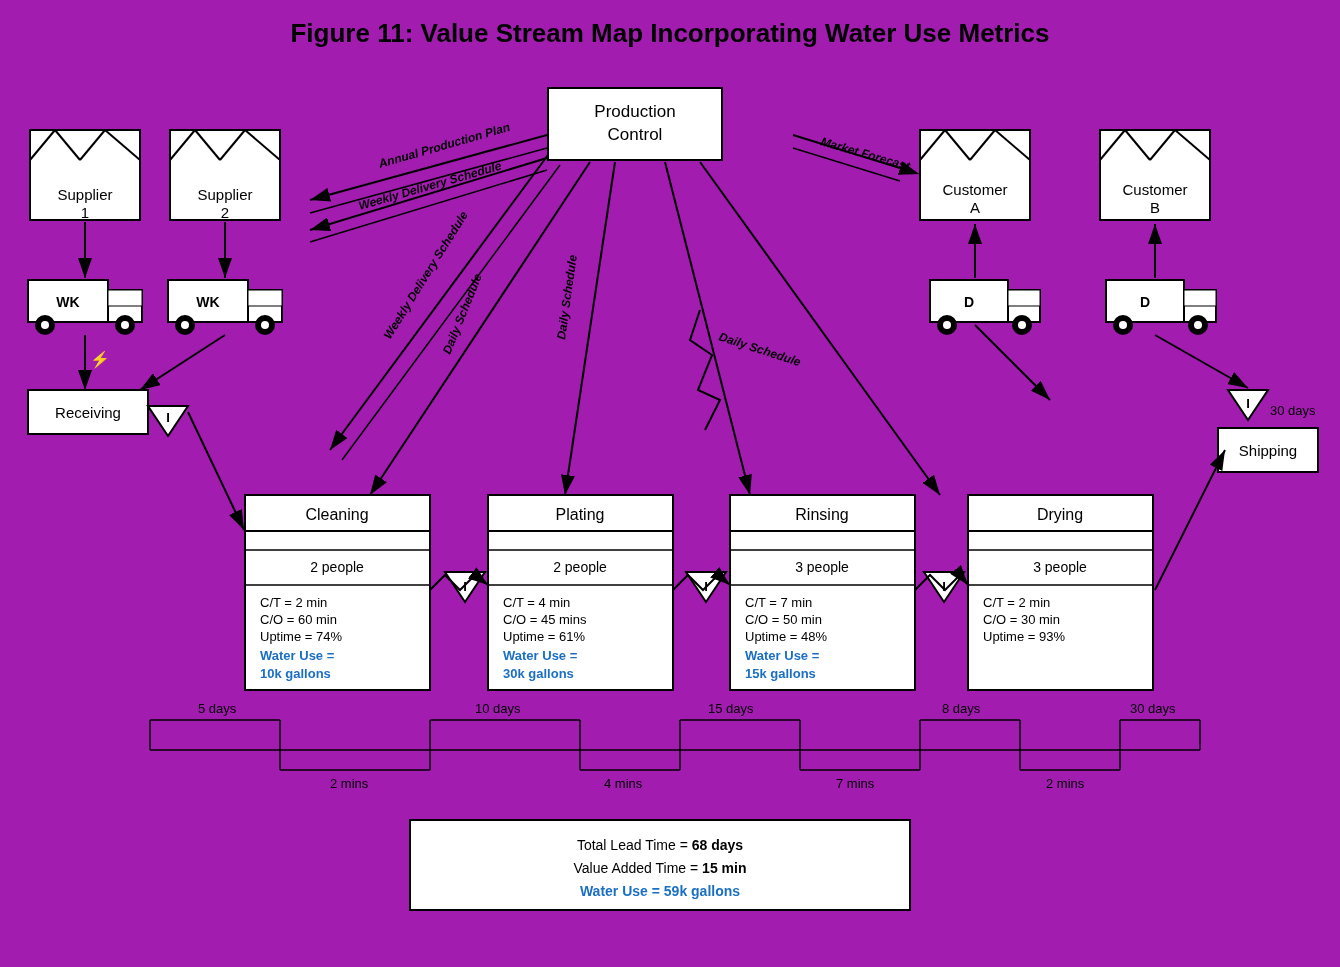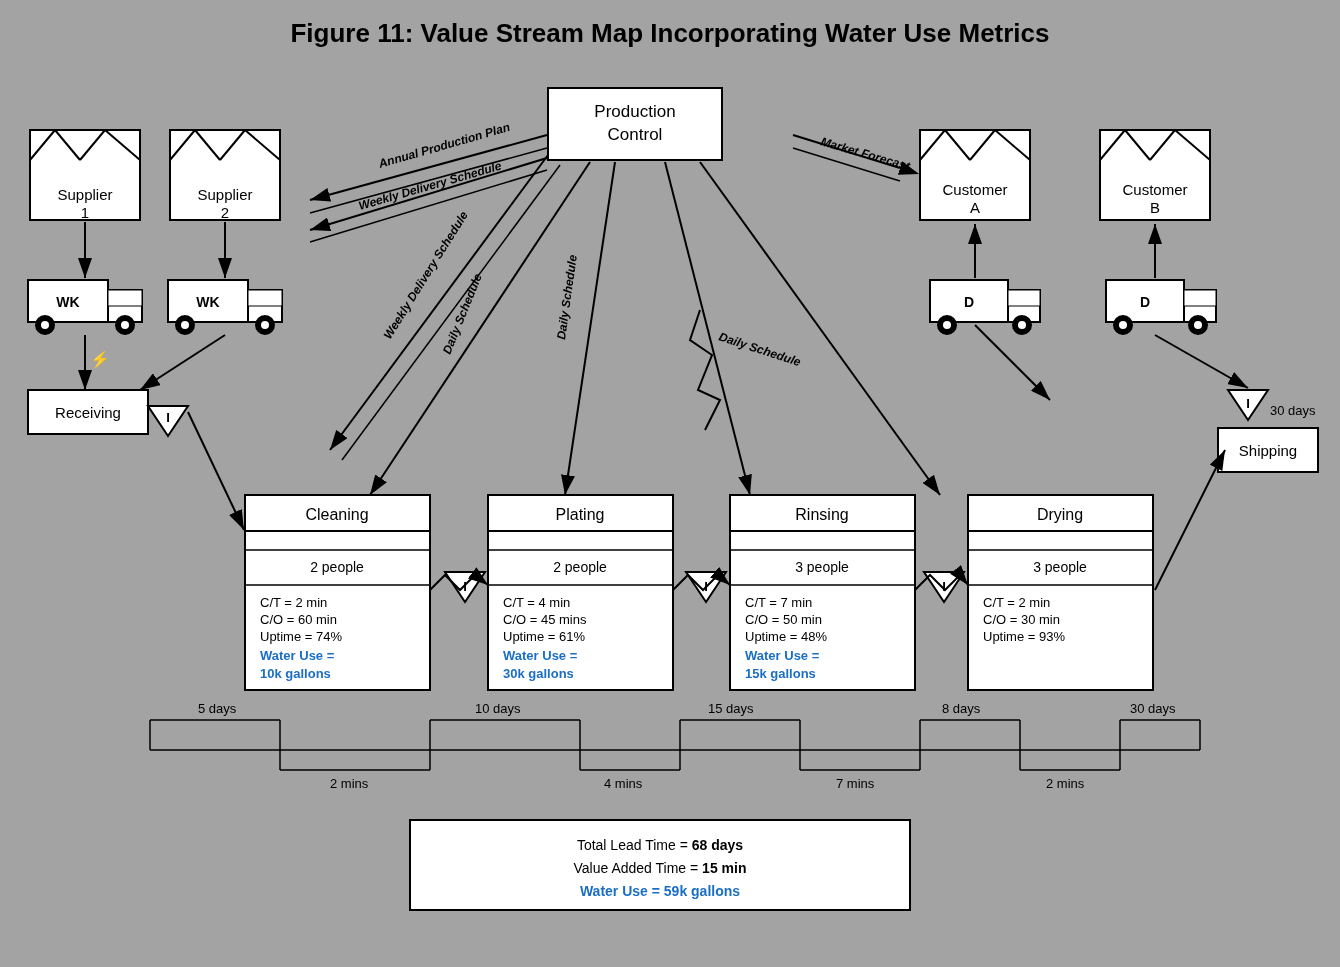--- a/index.html
+++ b/index.html
@@ -8,21 +8,21 @@
       font-family: Arial, sans-serif;
       width: 1340px;
       height: 967px;
       overflow: hidden;
       position: relative;
     }
     #main-container {
       width: 1340px;
       height: 967px;
       position: relative;
-      background: #a3a3a3;
+      background: #a21caf;
     }
     
     #vsm-svg {
       position: absolute;
       top: 0; left: 0;
       width: 1340px;
       height: 967px;
     }
   </style>
 </head>

